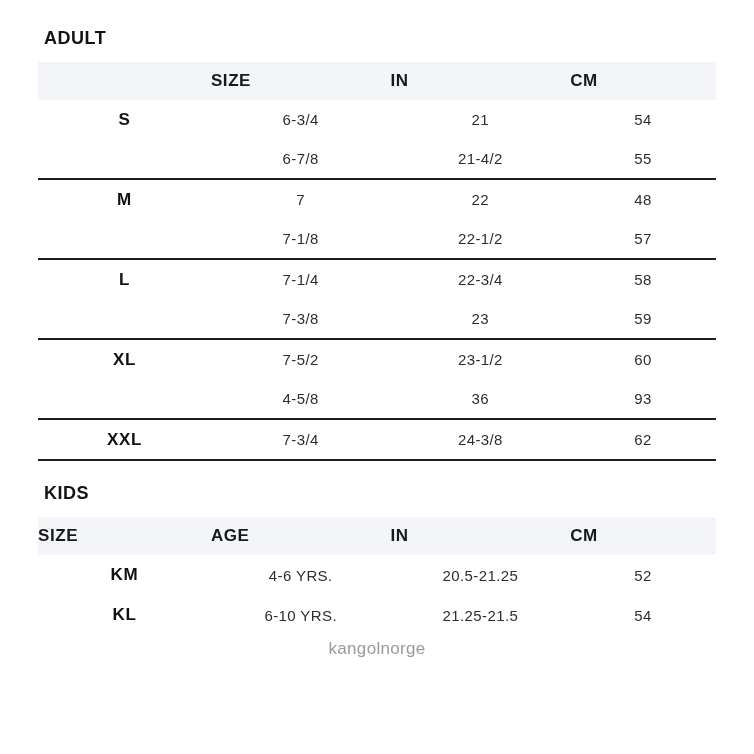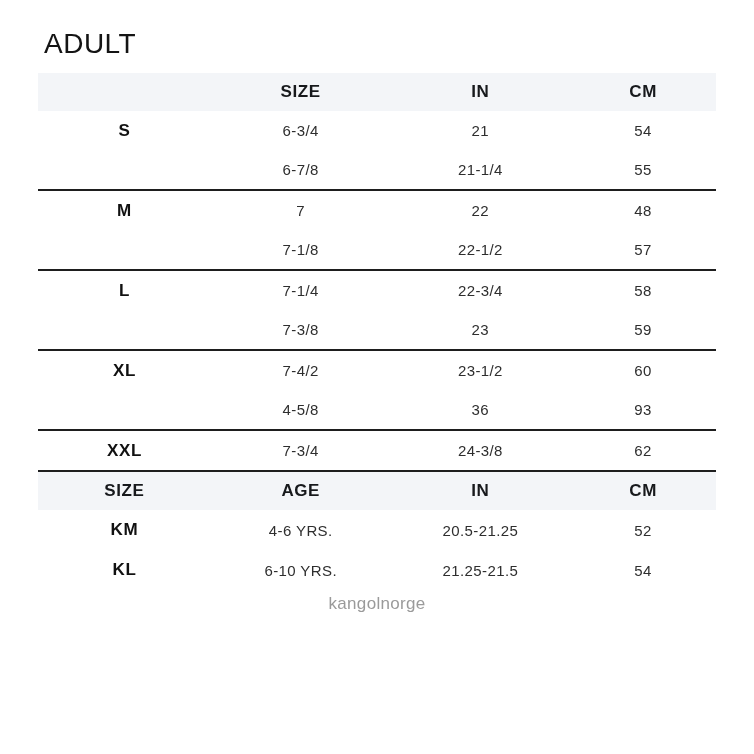--- a/index.html
+++ b/index.html
@@ -11,22 +11,22 @@
   }
   .page {
     width: 754px;
     height: 754px;
     box-sizing: border-box;
     padding: 22px 38px 6px 38px;
     background: #ffffff;
     overflow: hidden;
   }
   .section-title {
-    font-size: 28px;
-    font-weight: 400;
+    font-size: 18px;
+    font-weight: 700;
     letter-spacing: 0.5px;
     color: #141414;
     margin: 6px 0 13px 6px;
   }
   .section-title.kids {
     margin-top: 22px;
   }
   table.size-table {
     width: 100%;
     border-collapse: collapse;
@@ -36,21 +36,21 @@
   col.c2 { width: 26.5%; }
   col.c3 { width: 26.5%; }
   col.c4 { width: 21.5%; }
   thead th {
     background: #f3f5f8;
     font-size: 17px;
     font-weight: 700;
     letter-spacing: 0.6px;
     color: #17191c;
     height: 38px;
-    text-align: center;
+    text-align: left;
     padding: 0;
   }
   td {
     text-align: center;
     vertical-align: middle;
     height: 39px;
     font-size: 15px;
     font-weight: 300;
     color: #2e2e2e;
     padding: 0;
@@ -102,21 +102,21 @@
     <tbody class="group">
       <tr>
         <td class="row-label">S</td>
         <td>6-3/4</td>
         <td>21</td>
         <td>54</td>
       </tr>
       <tr>
         <td></td>
         <td>6-7/8</td>
-        <td>21-1/4</td>
+        <td>21-4/2</td>
         <td>55</td>
       </tr>
     </tbody>
     <tbody class="group">
       <tr>
         <td class="row-label">M</td>
         <td>7</td>
         <td>22</td>
         <td>48</td>
       </tr>
@@ -137,41 +137,42 @@
       <tr>
         <td></td>
         <td>7-3/8</td>
         <td>23</td>
         <td>59</td>
       </tr>
     </tbody>
     <tbody class="group">
       <tr>
         <td class="row-label">XL</td>
-        <td>7-4/2</td>
+        <td>7-5/2</td>
         <td>23-1/2</td>
         <td>60</td>
       </tr>
       <tr>
         <td></td>
         <td>4-5/8</td>
         <td>36</td>
         <td>93</td>
       </tr>
     </tbody>
     <tbody class="group">
       <tr>
         <td class="row-label">XXL</td>
         <td>7-3/4</td>
         <td>24-3/8</td>
         <td>62</td>
       </tr>
     </tbody>
   </table>
 
+  <div class="section-title kids">KIDS</div>
 
   <table class="size-table kids-table">
     <colgroup>
         <col class="c1">
         <col class="c2">
         <col class="c3">
         <col class="c4">
       </colgroup>
     <thead>
       <tr>

